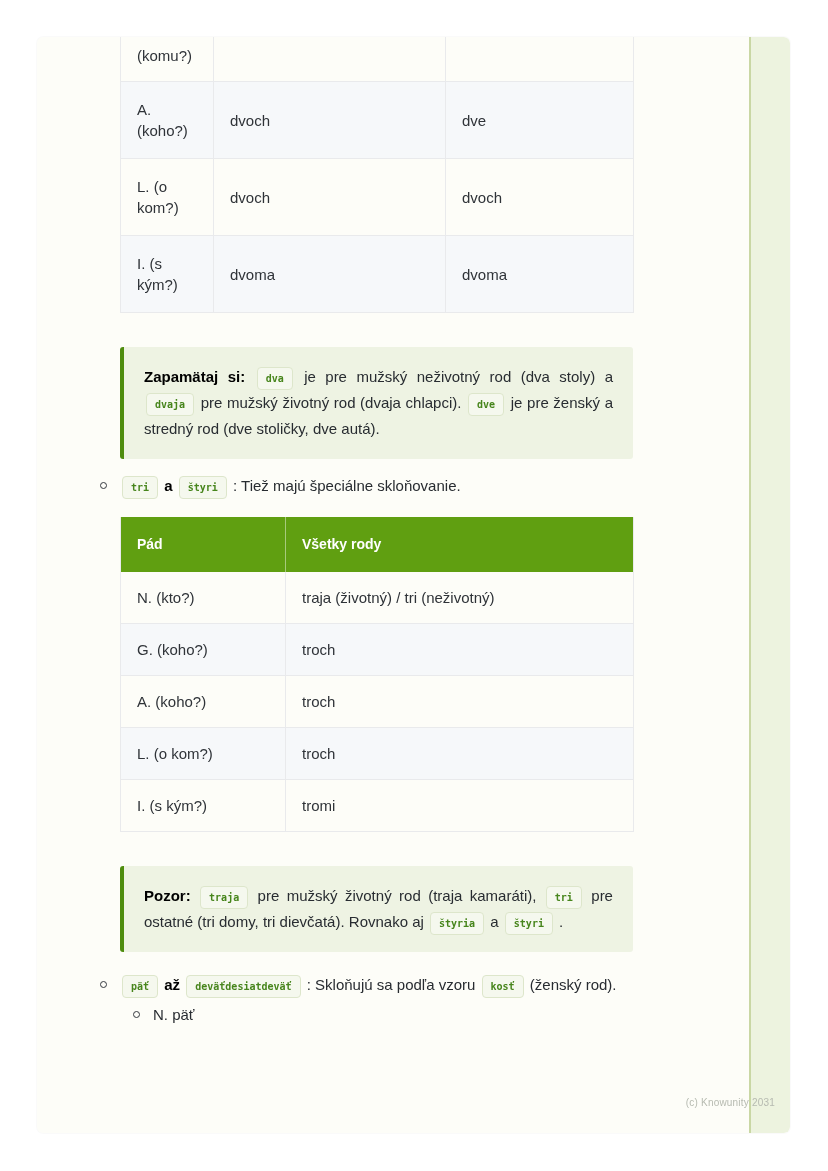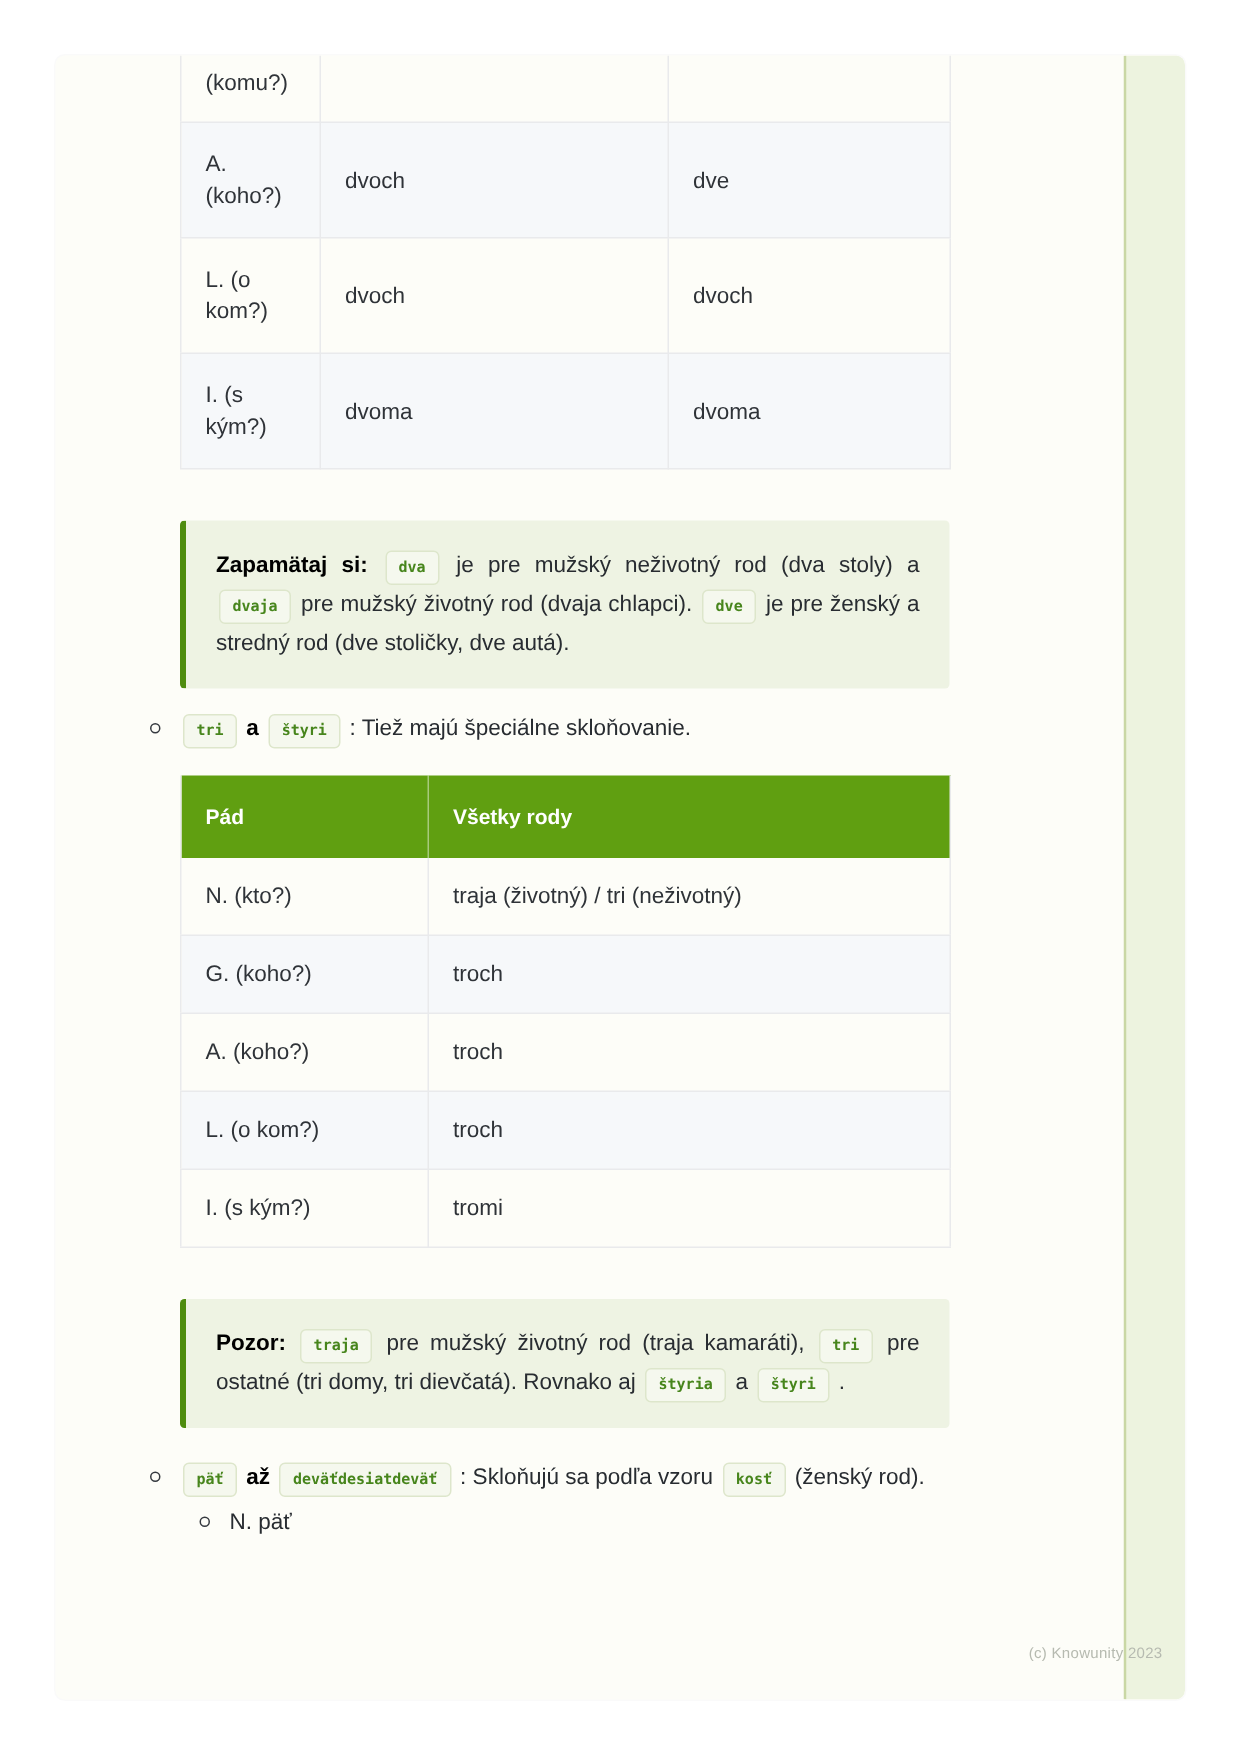--- a/index.html
+++ b/index.html
@@ -189,15 +189,15 @@
 
     <div class="bullet nested">
       <span class="dot"></span>
       <span>N. päť</span>
     </div>
 
   </div>
 
   <div class="edge-strip"></div>
 
-  <div class="watermark">(c) Knowunity 2023</div>
+  <div class="watermark">(c) Knowunity 2031</div>
 
 </div>
 
 </body></html>

